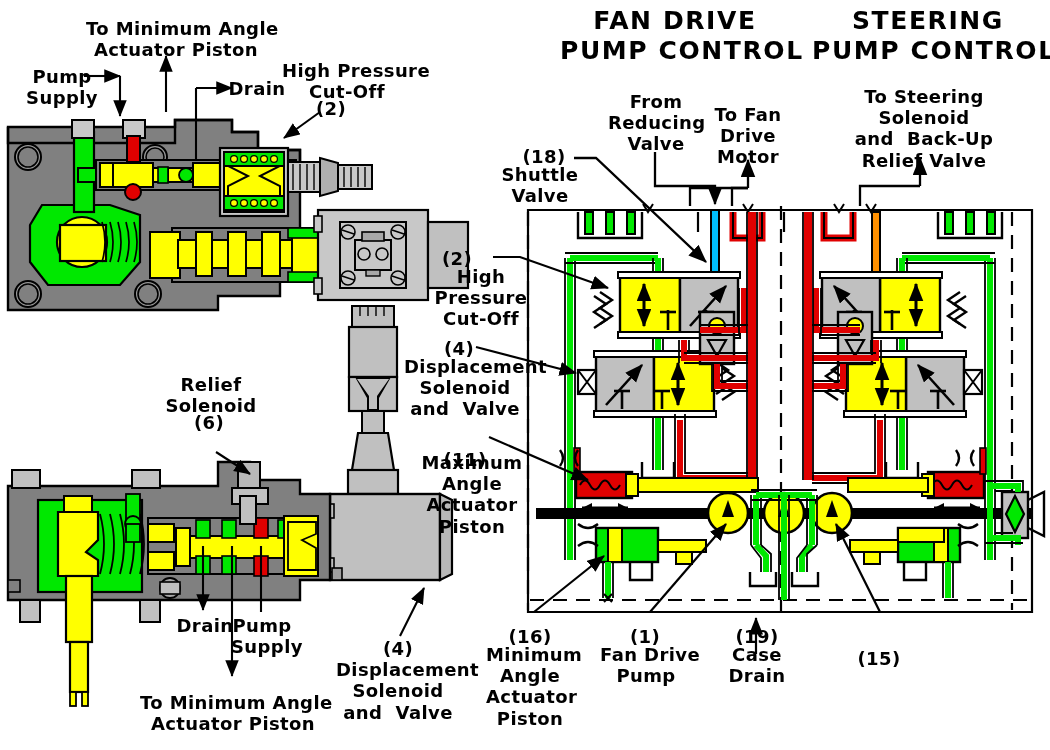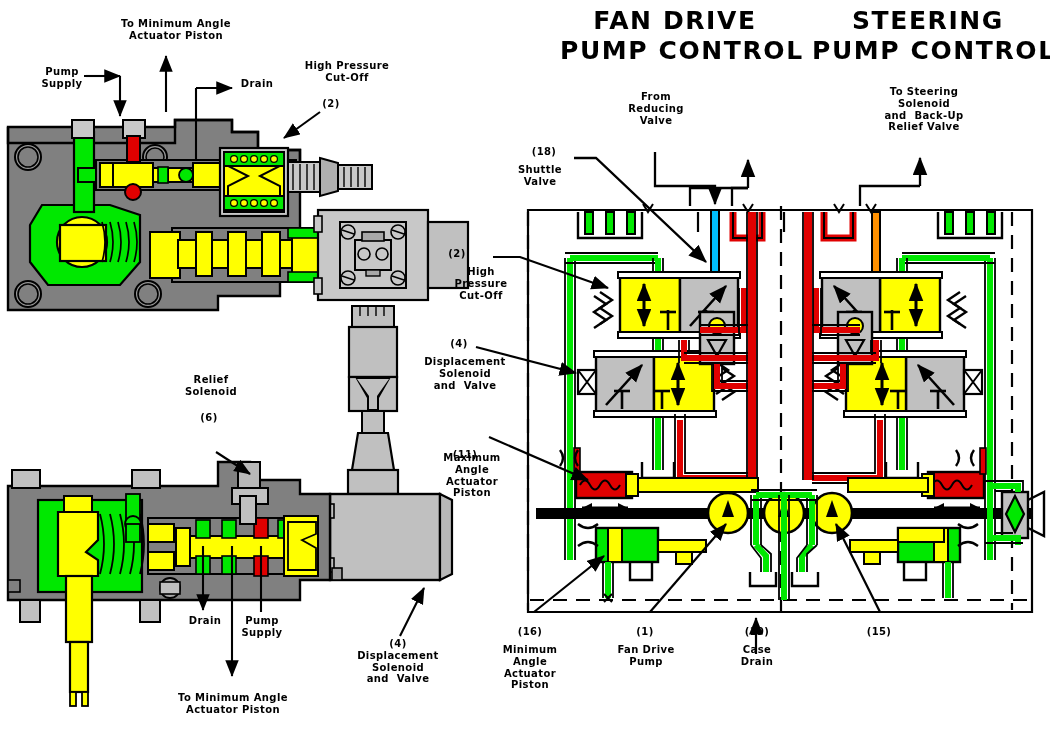--- a/index.html
+++ b/index.html
@@ -2,21 +2,21 @@
 <html><head>
 <meta charset="utf-8">
 <style>
   html,body{margin:0;padding:0;background:#fff;}
   body{width:1050px;height:750px;position:relative;overflow:hidden;
        font-family:"DejaVu Sans","Liberation Sans",sans-serif;}
   #root{position:absolute;left:0;top:0;width:1050px;height:750px;}
   svg{position:absolute;left:0;top:0;}
   .lbl{position:absolute;font-weight:bold;color:#000;text-align:center;
        line-height:1.18;white-space:pre;letter-spacing:.4px;}
-  .t13{font-size:10px;}
+  .t13{font-size:18px;}
   .t24{font-size:25px;letter-spacing:1.6px;font-weight:bold;}
 </style>
 </head>
 <body>
 
 <div id="root">
 
 <svg width="1050" height="750" viewBox="0 0 1050 750">
   <defs>
     <marker id="ar" markerWidth="9" markerHeight="9" refX="7.5" refY="3.2" orient="auto">
@@ -584,31 +584,34 @@
 PUMP CONTROL</div>
 <div class="lbl t24" style="left:812px;top:6px;width:232px;">STEERING
 PUMP CONTROL</div>
 
 <div class="lbl t13" style="left:518px;top:146px;width:52px;">(18)</div>
 <div class="lbl t13" style="left:498px;top:164px;width:84px;">Shuttle
 Valve</div>
 <div class="lbl t13" style="left:608px;top:91px;width:96px;">From
 Reducing
 Valve</div>
+<div class="lbl t13" style="left:706px;top:104px;width:84px;">To Fan
+Drive
+Motor</div>
 <div class="lbl t13" style="left:848px;top:86px;width:152px;">To Steering
 Solenoid
 and  Back-Up
 Relief Valve</div>
 
 <div class="lbl t13" style="left:502px;top:626px;width:56px;">(16)</div>
 <div class="lbl t13" style="left:486px;top:644px;width:88px;">Minimum
 Angle
 Actuator
 Piston</div>
 <div class="lbl t13" style="left:620px;top:626px;width:50px;">(1)</div>
 <div class="lbl t13" style="left:600px;top:644px;width:92px;">Fan Drive
 Pump</div>
 <div class="lbl t13" style="left:730px;top:626px;width:54px;">(19)</div>
 <div class="lbl t13" style="left:722px;top:644px;width:70px;">Case
 Drain</div>
-<div class="lbl t13" style="left:852px;top:626px;width:54px;">(15)</div>
+<div class="lbl t13" style="left:852px;top:648px;width:54px;">(15)</div>
 
 </div>
 
 </body></html>

